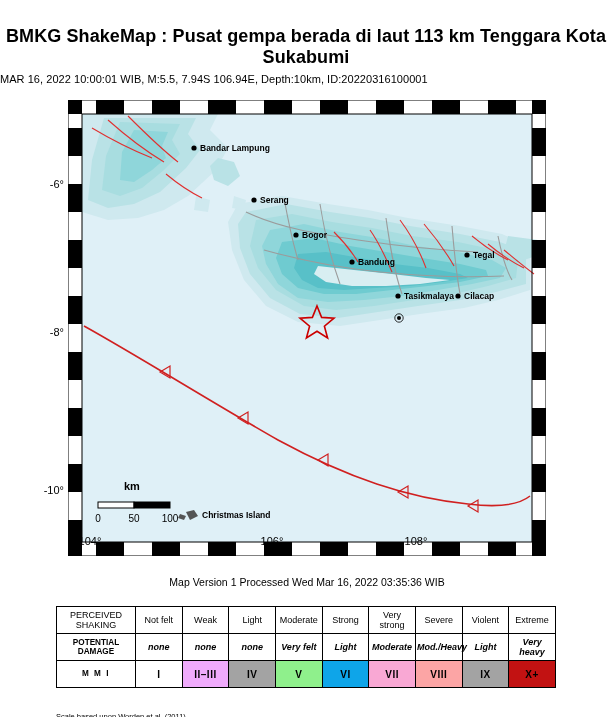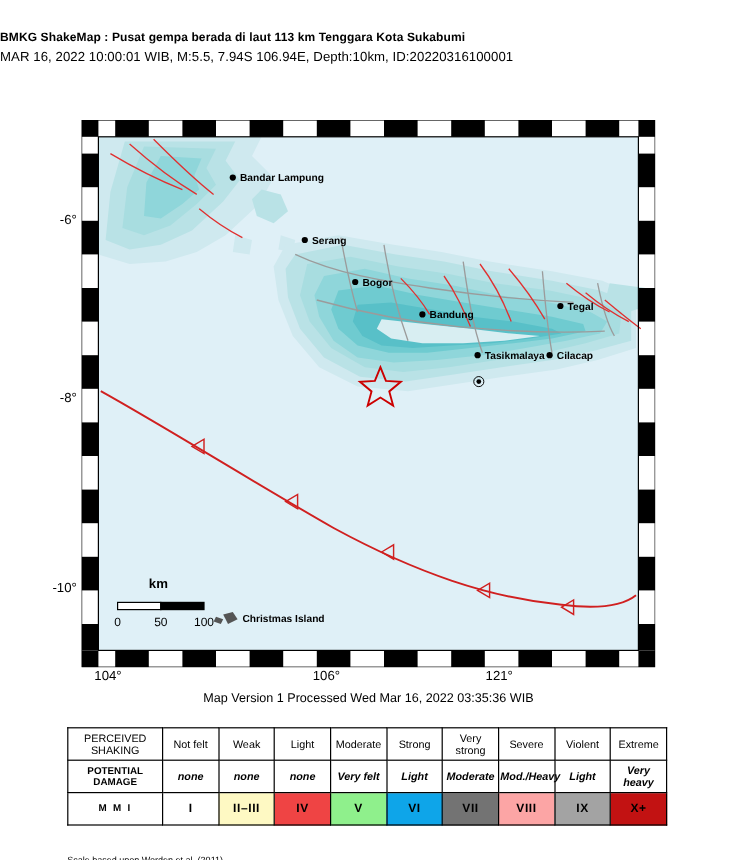--- a/index.html
+++ b/index.html
@@ -15,21 +15,22 @@
     position: relative;
     overflow: hidden;
   }
   .page {
     width: 612px;
     height: 717px;
     position: relative;
   }
   
   .title {
-    font-size: 10px;
+    text-align: center;
+    font-size: 18px;
     font-weight: bold;
     margin-top: 26px;
     letter-spacing: 0.1px;
   }
   .subtitle {
     text-align: left;
     font-size: 11px;
     margin-top: 5px;
     letter-spacing: 0.05px;
   }
@@ -43,21 +44,21 @@
   }
   .map-frame {
     position: absolute;
     left: 0;
     top: 0;
     width: 478px;
     height: 456px;
   }
   .map-labels-x {
     position: absolute;
-    top: 458px;
+    top: 435px;
     left: 0;
     width: 478px;
     height: 18px;
   }
   .xlab {
     position: absolute;
     font-size: 11px;
     transform: translateX(-50%);
   }
   .ylab {
@@ -311,21 +312,21 @@
           <rect x="464" y="420" width="14" height="22"></rect>
           <rect x="464" y="0" width="14" height="14"></rect>
           <rect x="464" y="442" width="14" height="14"></rect>
         </g>
       </g>
     </svg>
 
     <div class="map-labels-x">
       <div class="xlab" style="left:22px;">104°</div>
       <div class="xlab" style="left:204px;">106°</div>
-      <div class="xlab" style="left:348px;">121°</div>
+      <div class="xlab" style="left:348px;">108°</div>
     </div>
   </div>
 
   <div class="map-caption">Map Version 1 Processed Wed Mar 16, 2022 03:35:36 WIB</div>
 
   <table class="legend">
     <tbody>
         <tr class="shake">
       <td class="hdr">PERCEIVED SHAKING</td>
       <td>Not felt</td>
@@ -346,25 +347,25 @@
       <td>Very felt</td>
       <td>Light</td>
       <td>Moderate</td>
       <td>Mod./Heavy</td>
       <td>Light</td>
       <td>Very heavy</td>
     </tr>
     <tr class="mmi">
       <td class="hdr">M M I</td>
       <td style="background: rgb(255, 255, 255); color: rgb(0, 0, 0);">I</td>
-      <td style="background: #fef9c3; color: rgb(0, 0, 0);">II–III</td>
-      <td style="background: #ef4444; color: rgb(0, 0, 0);">IV</td>
+      <td style="background: #f0abfc; color: rgb(0, 0, 0);">II–III</td>
+      <td style="background: #a3a3a3; color: rgb(0, 0, 0);">IV</td>
       <td style="background: rgb(143, 240, 140); color: rgb(0, 0, 0);">V</td>
       <td style="background: #0ea5e9; color: rgb(0, 0, 0);">VI</td>
-      <td style="background: #737373; color: rgb(0, 0, 0);">VII</td>
+      <td style="background: #f9a8d4; color: rgb(0, 0, 0);">VII</td>
       <td style="background: #fca5a5; color: rgb(0, 0, 0);">VIII</td>
       <td style="background: #a3a3a3; color: rgb(0, 0, 0);">IX</td>
       <td style="background: rgb(194, 18, 18); color: rgb(0, 0, 0);">X+</td>
     </tr>
   </tbody>
     </table>
 
   <div class="footnote">Scale based upon Worden et al. (2011)</div>
 </div>
 

